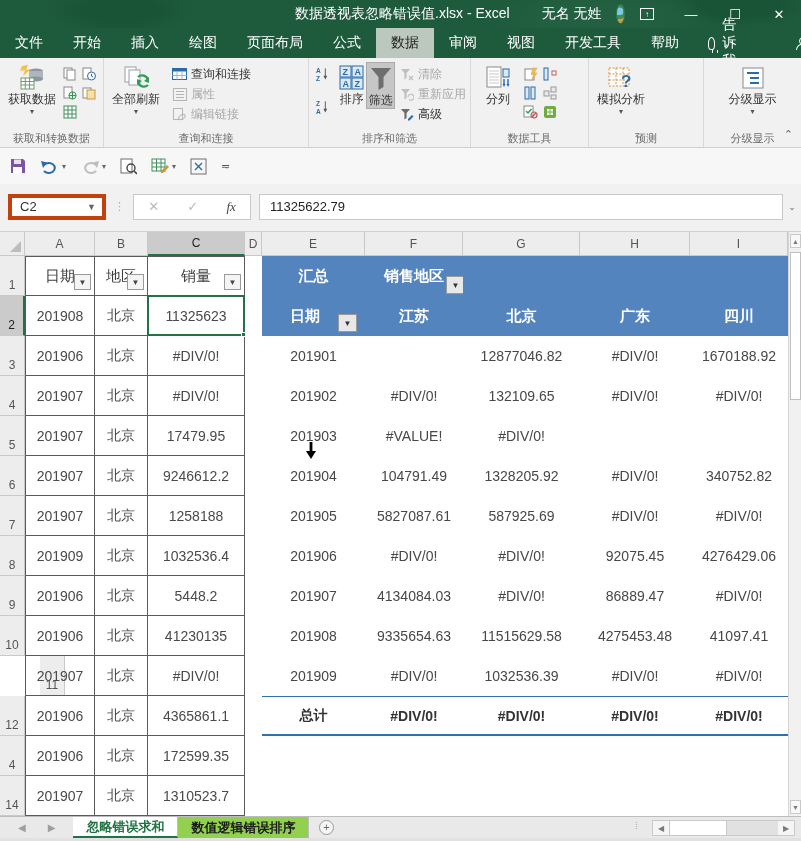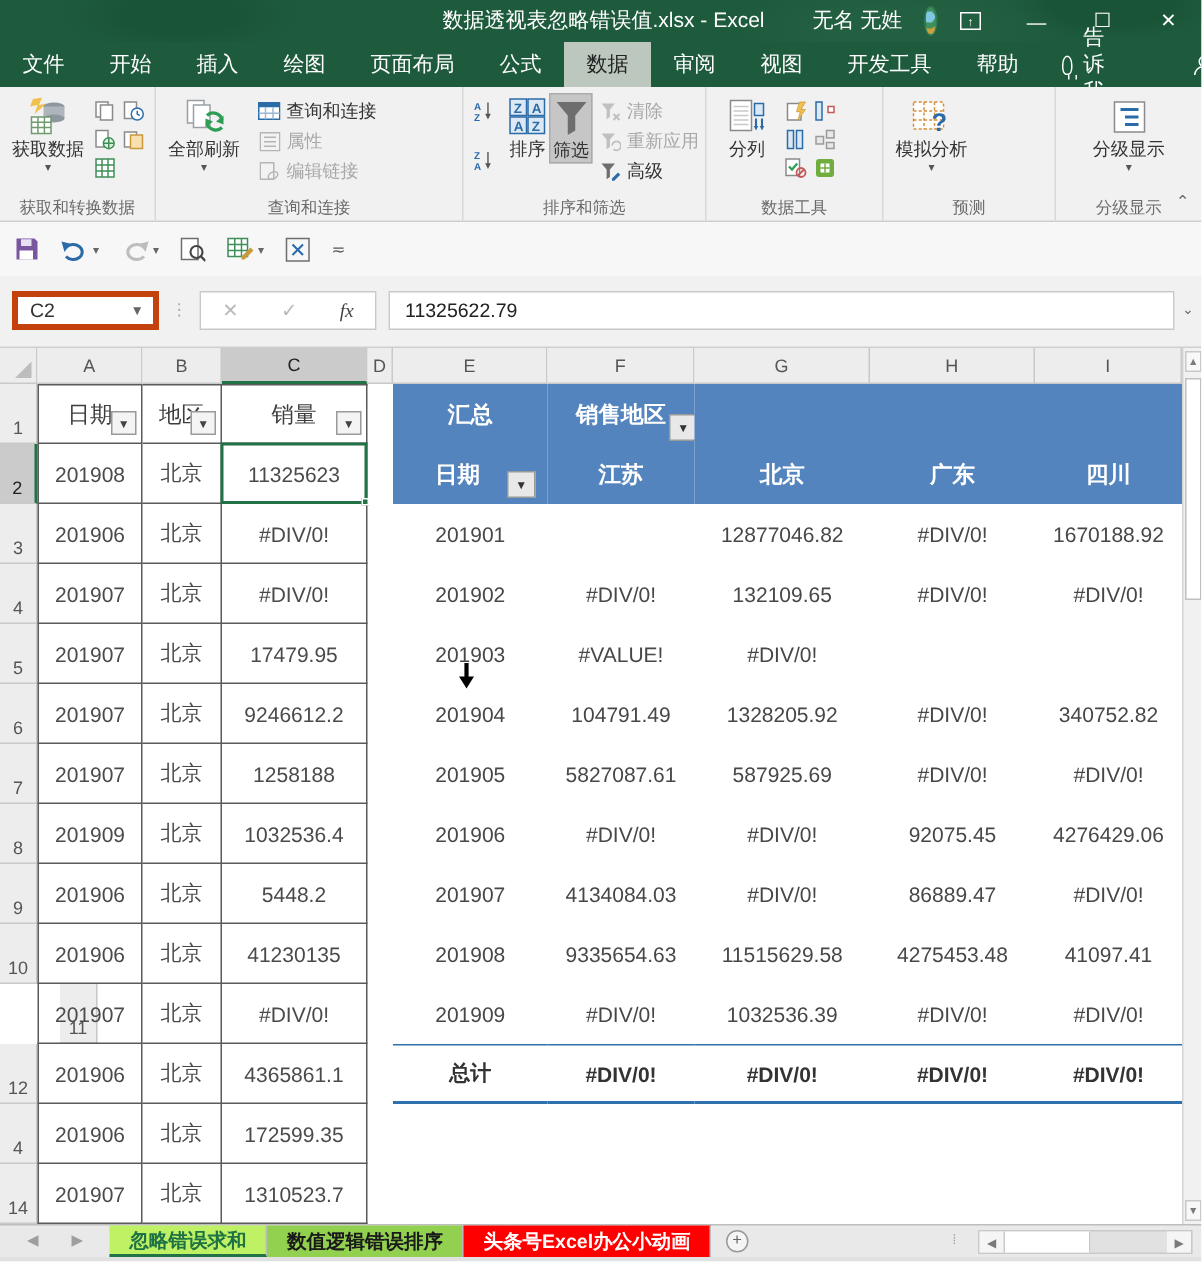--- a/index.html
+++ b/index.html
@@ -91,21 +91,21 @@
   
   .vscroll { position:absolute; right:0; top:0; width:13px; height:584px; background:#F1F1F1; border-left:1px solid #D5D5D5; }
   .vs-up { position:absolute; top:2px; left:1px; width:11px; height:14px; background:#F8F8F8; border:1px solid #C9C9C9; color:#7A7A7A; font-size:7px; text-align:center; line-height:13px; }
   .vs-thumb { position:absolute; top:20px; left:1px; width:11px; height:148px; background:#fff; border:1px solid #C0C0C0; }
   .vs-down { position:absolute; bottom:2px; left:1px; width:11px; height:14px; background:#F8F8F8; border:1px solid #C9C9C9; color:#7A7A7A; font-size:7px; text-align:center; line-height:13px; }
 
   
   .sheetbar { height:22px; background:#E9E9E9; border-top:1px solid #BDBDBD; display:flex; align-items:stretch; position:relative; font-size:13px; }
   .nav-arrows { display:flex; align-items:center; gap:22px; padding:0 18px 0 18px; color:#9E9E9E; font-size:10px; }
   .stab { display:flex; align-items:center; padding:0 13px; white-space:nowrap; border-right:1px solid #BDBDBD; font-weight:bold; }
-  .stab.active { background:#bef264; color:#1F7244; border-bottom:2px solid #217346;text-align:center; }
+  .stab.active { background:#ffffff; color:#1F7244; border-bottom:2px solid #217346;text-align:center; }
   .stab.green { background:#92D050; color:#1A1A1A; }
   .stab.red { background:#FF0000; color:#fff; }
   .addsheet { width:34px; display:flex; align-items:center; justify-content:center; color:#666; }
   .addsheet .circ { width:15px; height:15px; border:1px solid #999; border-radius:50%; font-size:11px; line-height:13px; text-align:center; background:#F5F5F5; }
   .hs-handle { position:absolute; left:635px; top:4px; color:#9E9E9E; font-size:9px; letter-spacing:-1px; }
   .hscroll { position:absolute; left:652px; top:3px; width:143px; height:16px; background:#E1E1E1; border:1px solid #C9C9C9; display:flex; }
   .hs-left,.hs-right { width:16px; height:100%; background:#F5F5F5; color:#7A7A7A; font-size:8px; display:flex; align-items:center; justify-content:center; }
   .hs-right { margin-left:auto; }
   .hs-thumb { width:58px; height:100%; background:#fff; border-left:1px solid #C9C9C9; border-right:1px solid #C9C9C9; }
   .strip { height:3px; background:#E1E1E1; }
@@ -638,21 +638,20 @@
   </div>
 
   <div class="sheetbar">
     <div class="nav-arrows">
       <span>◀</span>
       <span>▶</span>
     </div>
     <div id="sheettabs" style="display:flex; align-items:stretch;">
         <div class="stab active">忽略错误求和</div>
         <div class="stab green">数值逻辑错误排序</div>
-        <div class="stab red">头条号Excel办公小动画</div>
       </div>
     <div class="addsheet">
         <span class="circ">+</span>
       </div>
     <span class="hs-handle">⁞</span>
     <div class="hscroll">
       <div class="hs-left">◀</div>
       <div class="hs-thumb"></div>
       <div class="hs-right">▶</div>
     </div>

